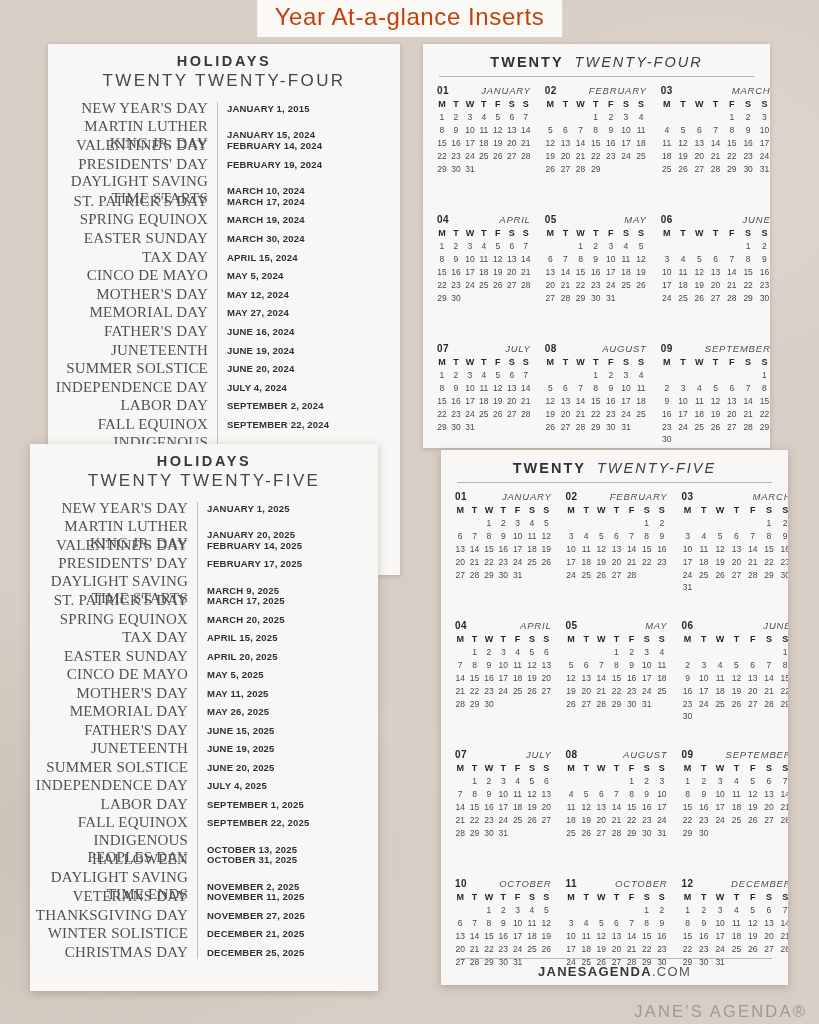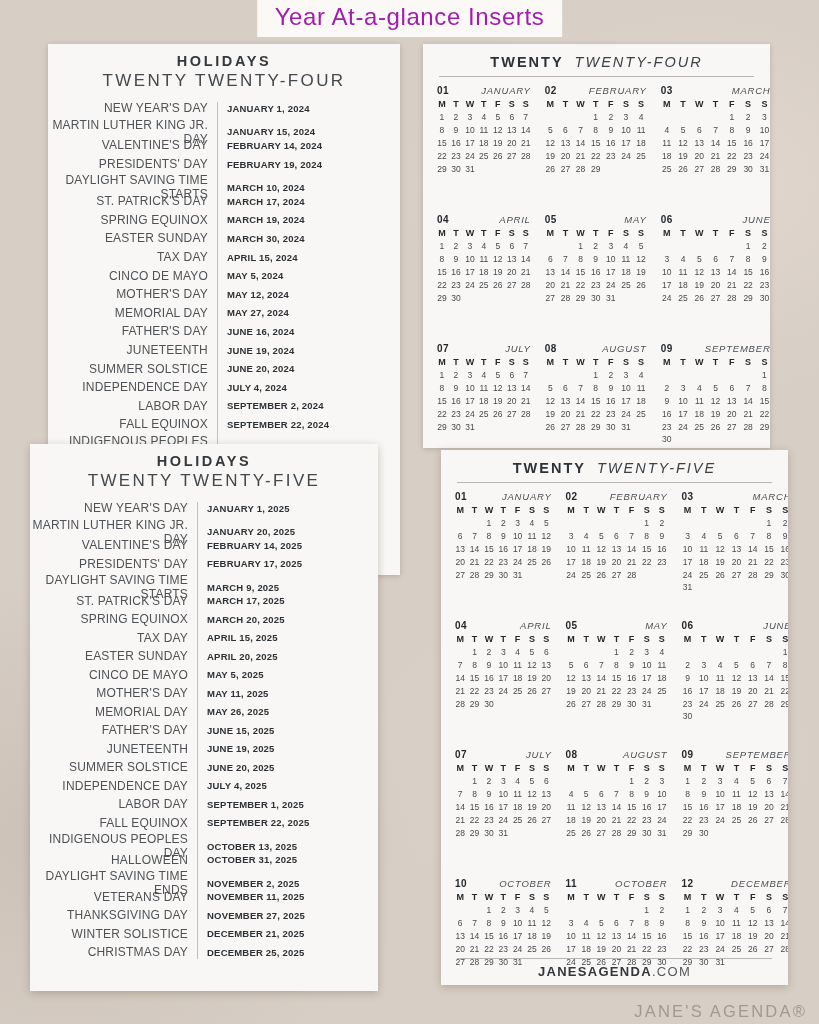--- a/index.html
+++ b/index.html
@@ -8,37 +8,37 @@
     font-family:"Liberation Sans", sans-serif;
     background-color:#d7cec5;
     background-image:
       radial-gradient(ellipse 420px 300px at 85% 18%, rgba(234,222,213,.55), transparent 70%),
       radial-gradient(ellipse 500px 380px at 8% 82%, rgba(188,174,162,.40), transparent 70%),
       radial-gradient(ellipse 320px 240px at 72% 74%, rgba(226,215,206,.40), transparent 70%);
   }
   .title-band {
     position:absolute; top:0; left:50%; transform:translateX(-50%);
     background:#fbf9f5; padding:3px 18px 6px; z-index:5; white-space:nowrap;
-    font-size:24px; font-weight:500; letter-spacing:.6px; color:#a21caf;
+    font-size:24px; font-weight:500; letter-spacing:.6px; color:#c2410c;
   }
   .page { position:absolute; background:#f8f7f5; overflow:hidden; }
   .page1 { left:48px;  top:44px;  width:352px; height:531px; z-index:1; box-shadow:0 1px 5px rgba(92,75,60,.28); }
   .page2 { left:423px; top:44px;  width:347px; height:404px; z-index:1; box-shadow:0 1px 5px rgba(92,75,60,.28); }
   .page3 { left:30px;  top:444px; width:348px; height:547px; z-index:2; box-shadow:0 2px 8px rgba(92,75,60,.30); }
   .page4 { left:441px; top:450px; width:347px; height:535px; z-index:2; box-shadow:0 2px 8px rgba(92,75,60,.30); }
 
   
   .h-heading { text-align:center; padding-top:9px; font-size:14.5px; font-weight:700; letter-spacing:2.6px; color:#34393e; }
   .h-sub     { text-align:center; margin-top:2px; font-size:17px; font-weight:400; letter-spacing:2.4px; color:#43484d; }
   .h-table   { position:relative; margin-top:8px; }
   .h-table::before { content:""; position:absolute; left:48%; top:3px; bottom:3px; width:1px; background:#c3c0bc; }
   .h-row   { display:grid; grid-template-columns:48% 52%; align-items:center; height:var(--rowh); }
   .page1 .h-table { --rowh:18.6px; }
   .page3 .h-table { --rowh:18.5px; }
-  .h-label { text-align:right; padding-right:9px; font-size:12px; letter-spacing:.2px; color:#4e5256; }
+  .h-label { text-align:right; padding-right:9px; font-size:15px; letter-spacing:.2px; color:#4e5256;font-family:Liberation Serif, serif; }
   .h-value { padding-left:10px; font-size:9.5px; font-weight:700; letter-spacing:.2px; color:#2d3135; }
 
   
   .cal-heading { text-align:center; padding-top:10px; font-size:14.5px; letter-spacing:2px; color:#2d3237; }
   .cal-bold   { font-weight:700; }
   .cal-italic { font-style:italic; font-weight:300; margin-left:5px; color:#3c4146; }
   .cal-rule   { border-top:1px solid #b9b6b1; margin:6px 16px 0; }
   .cal-grid   { display:grid; grid-template-columns:repeat(3,1fr); column-gap:10px; row-gap:24px; padding:0 12px; margin-top:8px; }
   .month  { height:105px; }
   .m-head { display:flex; justify-content:space-between; align-items:center; padding:0 2px;gap:32px; }
@@ -59,21 +59,21 @@
 <body>
 
 <div class="title-band">Year At-a-glance Inserts</div>
 
 <div class="page page1">
   <div class="h-heading">HOLIDAYS</div>
   <div class="h-sub">TWENTY TWENTY-FOUR</div>
   <div class="h-table" id="table-2024">
       <div class="h-row">
         <div class="h-label">NEW YEAR'S DAY</div>
-        <div class="h-value">JANUARY 1, 2024</div>
+        <div class="h-value">JANUARY 1, 2015</div>
       </div>
       <div class="h-row">
         <div class="h-label">MARTIN LUTHER KING JR. DAY</div>
         <div class="h-value">JANUARY 15, 2024</div>
       </div>
       <div class="h-row">
         <div class="h-label">VALENTINE'S DAY</div>
         <div class="h-value">FEBRUARY 14, 2024</div>
       </div>
       <div class="h-row">

